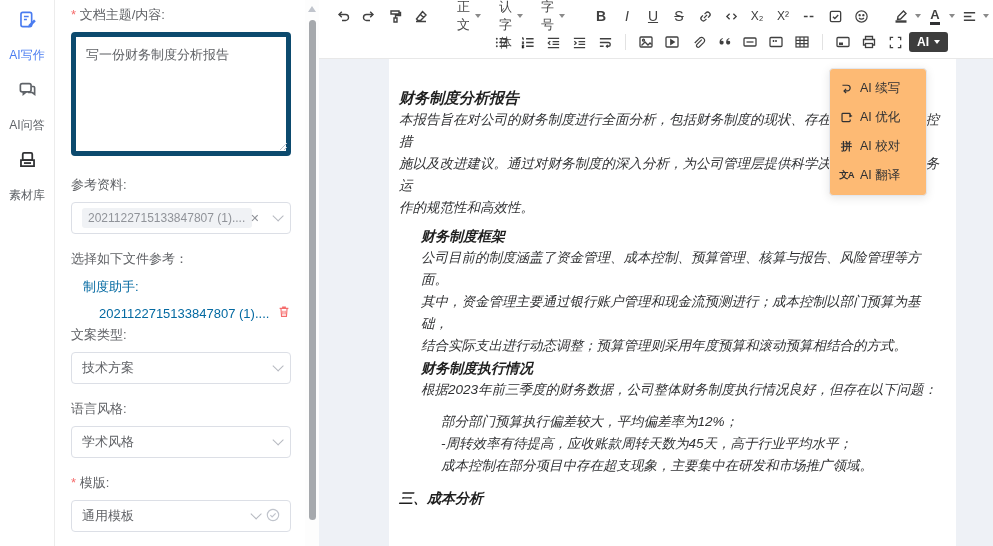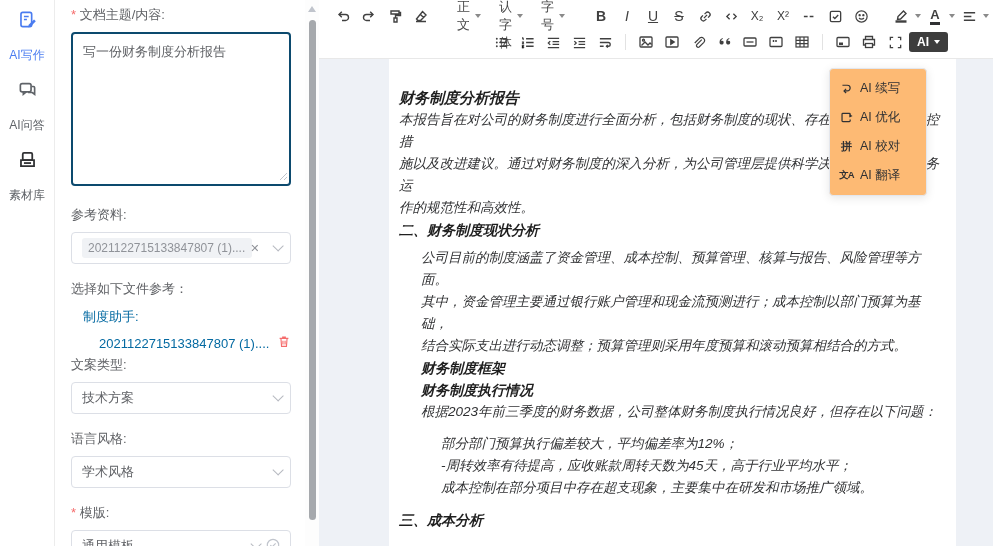--- a/index.html
+++ b/index.html
@@ -12,21 +12,21 @@
   .nav-item { display:flex; flex-direction:column; align-items:center; gap:18px;
     margin-bottom:16px; cursor:pointer; }
   .nav-item .lbl { font-size:12px; color:#5f6368; }
   .nav-item.active .lbl { color:#4a7cf0; }
   .nav-item svg { display:block; }
 
   
   .form-panel { width:250px; flex:0 0 250px; padding:6px 14px 0 16px; overflow:hidden; }
   .f-label { font-size:13px; color:#606266; margin:0 0 8px 0; }
   .req::before { content:"* "; color:#f56c6c; }
-  textarea.topic { width:100%; height:154px; resize:none; border:2px solid #0c4a6e;
+  textarea.topic { width:100%; height:124px; resize:none; border:5px solid #0c4a6e;
     border-radius:4px; padding:8px 10px; font-size:13px; color:#606266; line-height:1.5;
     font-family:inherit; outline:none; position:relative; }
   .ta-wrap { position:relative; margin-bottom:16px; }
   .ta-corner { position:absolute; right:3px; bottom:5px; }
   .select { height:32px; border:1px solid #dcdfe6; border-radius:4px; display:flex;
     align-items:center; padding:0 10px; font-size:13px; color:#606266; margin-bottom:16px;
     background:#fff; cursor:pointer; }
   .select .grow { flex:1 1 auto; overflow:hidden; white-space:nowrap; }
   .chev { width:8px; height:8px; border-right:1.4px solid #b6b9c0; border-bottom:1.4px solid #b6b9c0;
     transform:rotate(45deg) translateY(-3px); flex:0 0 8px; }
@@ -385,26 +385,25 @@
         </span>
       </div>
     </div>
 
     <div class="content">
       <div class="page">
         <div class="doc doc-title">财务制度分析报告</div>
         <div class="doc">本报告旨在对公司的财务制度进行全面分析，包括财务制度的现状、存在的问题、风险管控措
 施以及改进建议。通过对财务制度的深入分析，为公司管理层提供科学决策依据，确保财务运
 作的规范性和高效性。</div>
-        <div class="doc h">二、财务制度现状分析</div>
         <div class="gap6"></div>
+        <div class="doc h ind1">财务制度框架</div>
         <div class="doc ind1">公司目前的制度涵盖了资金管理、成本控制、预算管理、核算与报告、风险管理等方面。
 其中，资金管理主要通过银行账户管理和现金流预测进行；成本控制以部门预算为基础，
 结合实际支出进行动态调整；预算管理则采用年度预算和滚动预算相结合的方式。</div>
-        <div class="doc h ind1">财务制度框架</div>
         <div class="doc h ind1">财务制度执行情况</div>
         <div class="doc ind1">根据2023年前三季度的财务数据，公司整体财务制度执行情况良好，但存在以下问题：</div>
         <div class="gap10"></div>
         <div class="doc ind2">部分部门预算执行偏差较大，平均偏差率为12%；
 -周转效率有待提高，应收账款周转天数为45天，高于行业平均水平；
 成本控制在部分项目中存在超支现象，主要集中在研发和市场推广领域。</div>
         <div class="gap10"></div>
         <div class="doc h">三、成本分析</div>
 
       </div>

